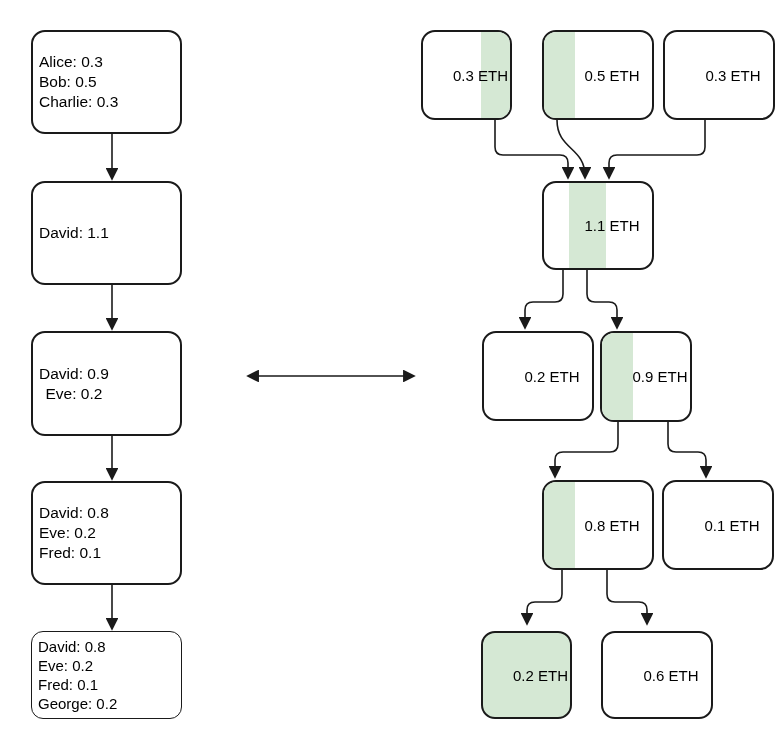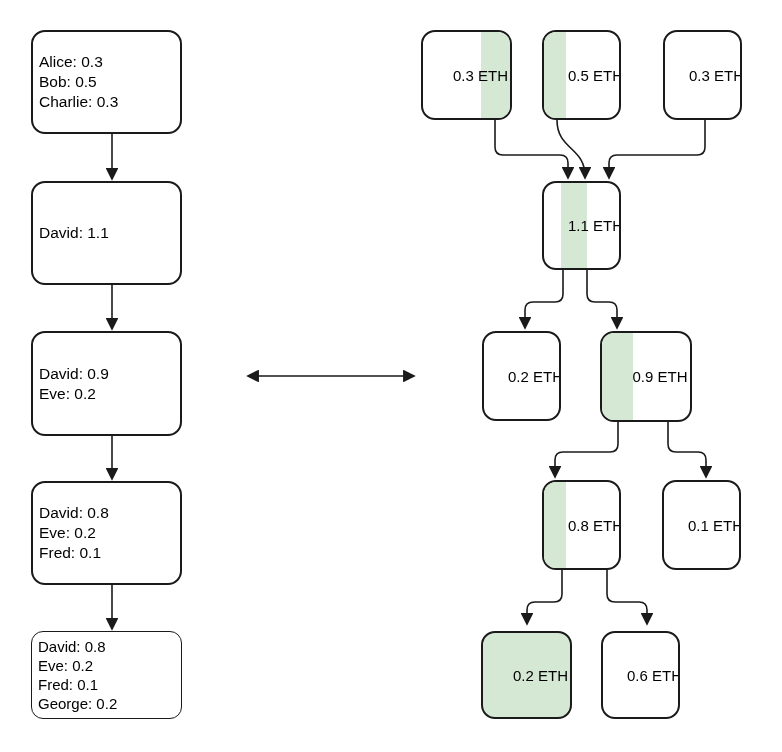--- a/index.html
+++ b/index.html
@@ -40,21 +40,21 @@
     line-height: 20px;
   }
   .acct-node.tight {
     font-size: 15px;
     line-height: 19px;
     border-width: 1.5px;
     border-radius: 12px;
   }
   .acct-lines { position: relative; z-index: 1; }
   .utxo-node {
-    width: 79px;
+    width: 112px;
     height: 90px;
     font-size: 15px;
   }
   .utxo-node.full-green { background: #d5e8d4; }
   .stripe {
     position: absolute;
     top: 0; bottom: 0;
     background: #d5e8d4;
     z-index: 0;
   }
@@ -99,21 +99,21 @@
       <div>Charlie: 0.3</div>
     </div>
   </div>
 
   <div class="node acct-node" style="top:181px; height:104px;">
     <div class="acct-lines">
       <div>David: 1.1</div>
     </div>
   </div>
 
-  <div class="node acct-node" style="top:331px; height:105px;">
+  <div class="node acct-node" style="top:331px; height:105px;text-align:center;">
     <div class="acct-lines">
       <div>David: 0.9</div>
       <div>Eve: 0.2</div>
     </div>
   </div>
 
   <div class="node acct-node" style="top:481px; height:104px;">
     <div class="acct-lines">
       <div>David: 0.8</div>
       <div>Eve: 0.2</div>

